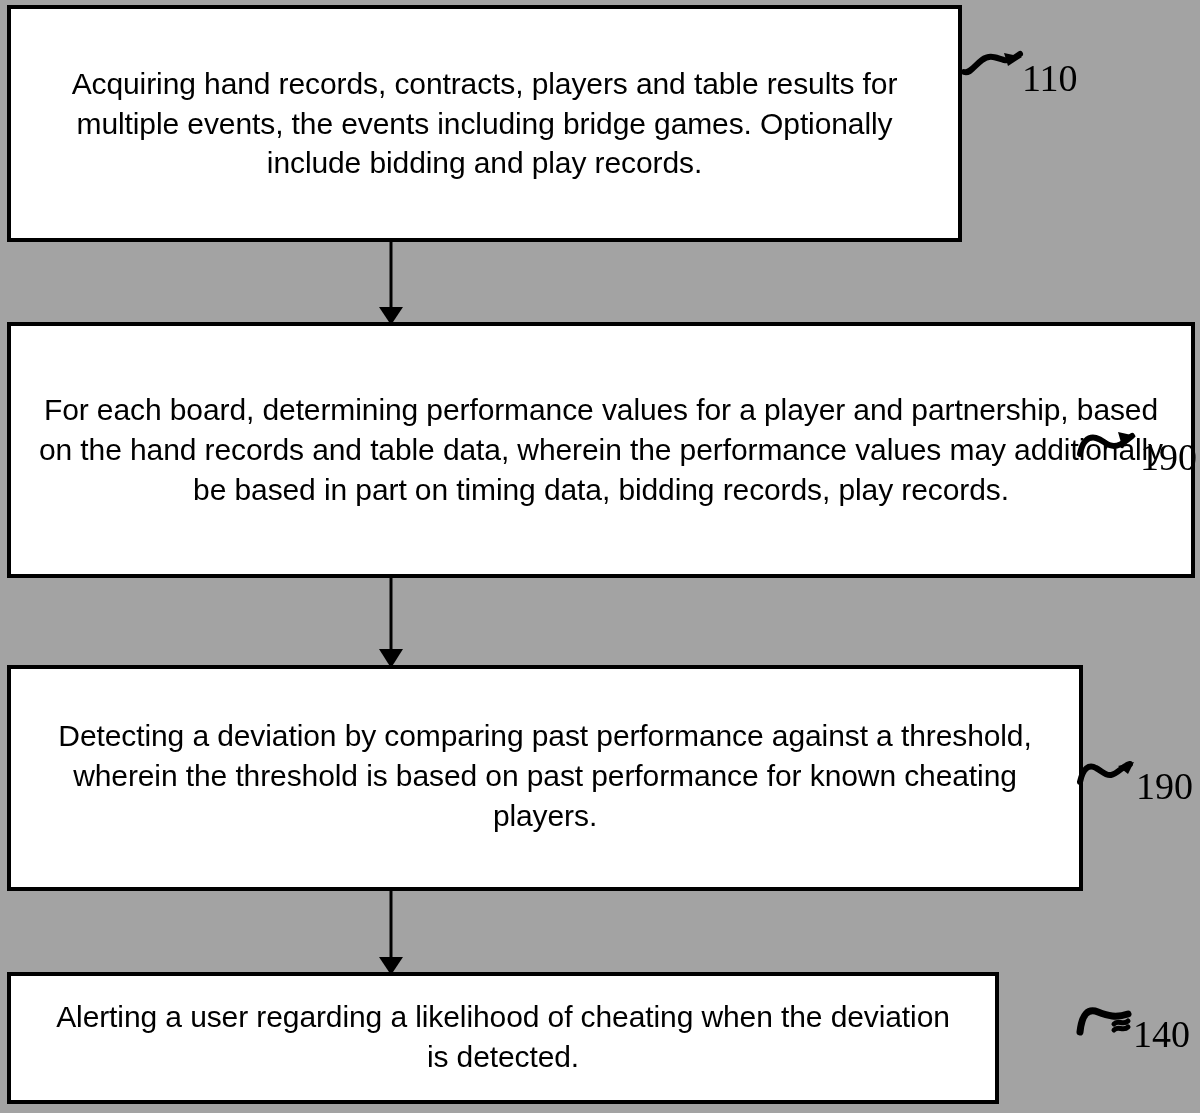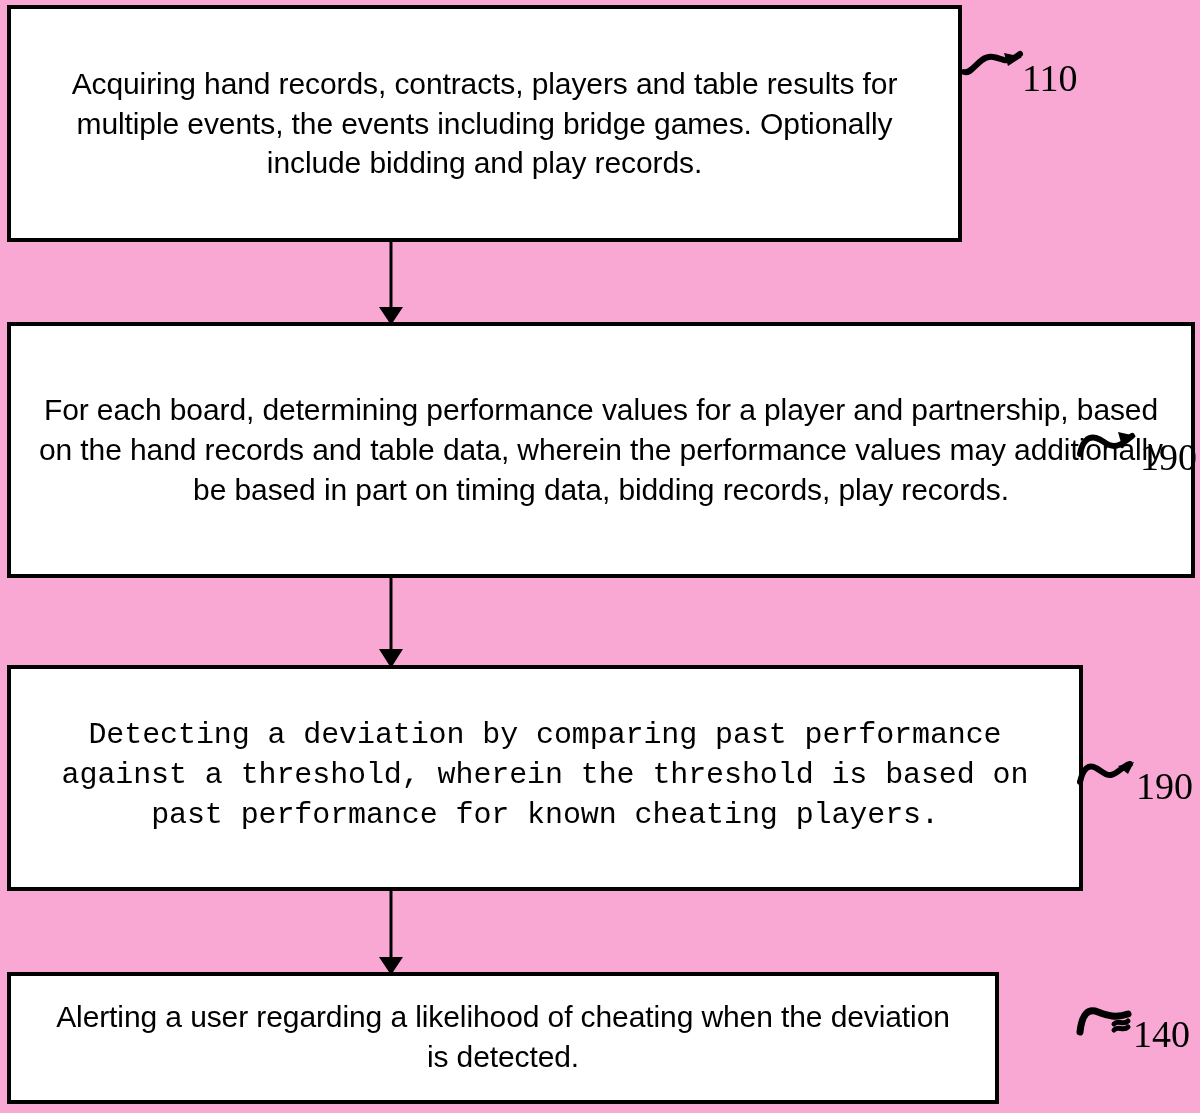--- a/index.html
+++ b/index.html
@@ -4,21 +4,21 @@
 <style>
   html, body {
     margin: 0;
     padding: 0;
     background: #ffffff;
   }
   #canvas {
     position: relative;
     width: 1200px;
     height: 1113px;
-    background: #f9a8d4;
+    background: #a3a3a3;
     overflow: hidden;
     font-family: "Liberation Sans", sans-serif;
   }
 
   
   .pbox {
     position: absolute;
     box-sizing: border-box;
     border: 4px solid #000000;
     background: #ffffff;
@@ -38,21 +38,21 @@
     white-space: pre-line;
   }
 
   #box-110 { left: 7px;  top: 5px;    width: 955px;  height: 237px; }
   #box-120 { left: 7px;  top: 322px;  width: 1188px; height: 256px; }
   #box-130 { left: 7px;  top: 665px;  width: 1076px; height: 226px; }
   #box-140 { left: 7px;  top: 972px;  width: 992px; height: 132px; }
 
   #box-110 .pbox-text { padding: 0 34px; }
   #box-120 .pbox-text { padding: 0 26px; }
-  #box-130 .pbox-text { padding: 0 46px; margin-top: -4px; font-family: Liberation Mono, monospace; }
+  #box-130 .pbox-text { padding: 0 46px; margin-top: -4px; }
   #box-140 .pbox-text { padding: 0 42px; margin-top: -2px; }
 
   
   .connector {
     position: absolute;
     left: 0;
     top: 0;
     overflow: visible;
   }
 

